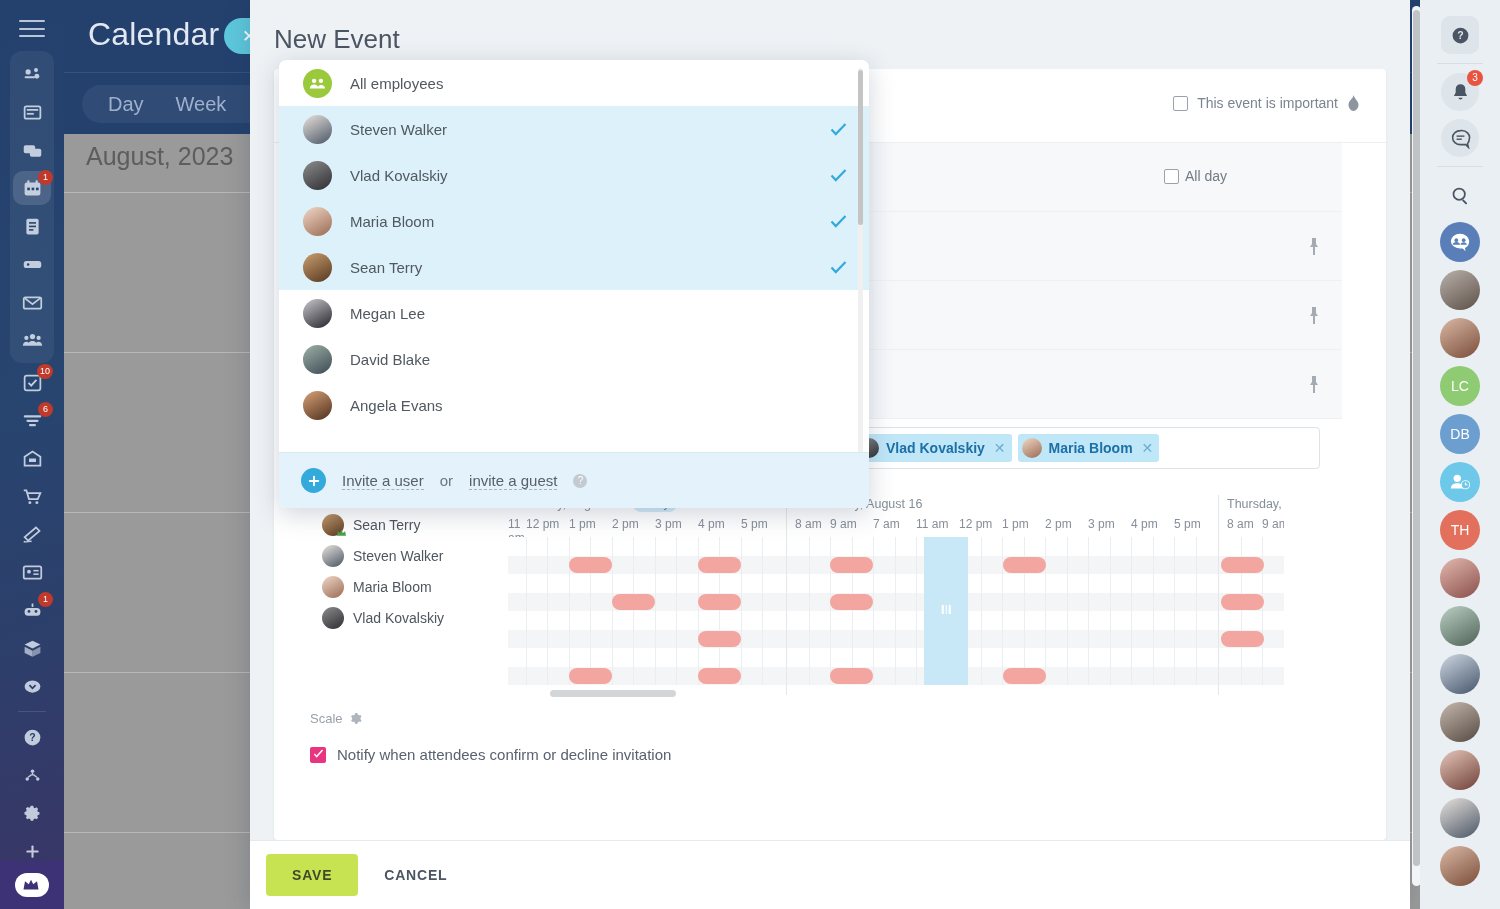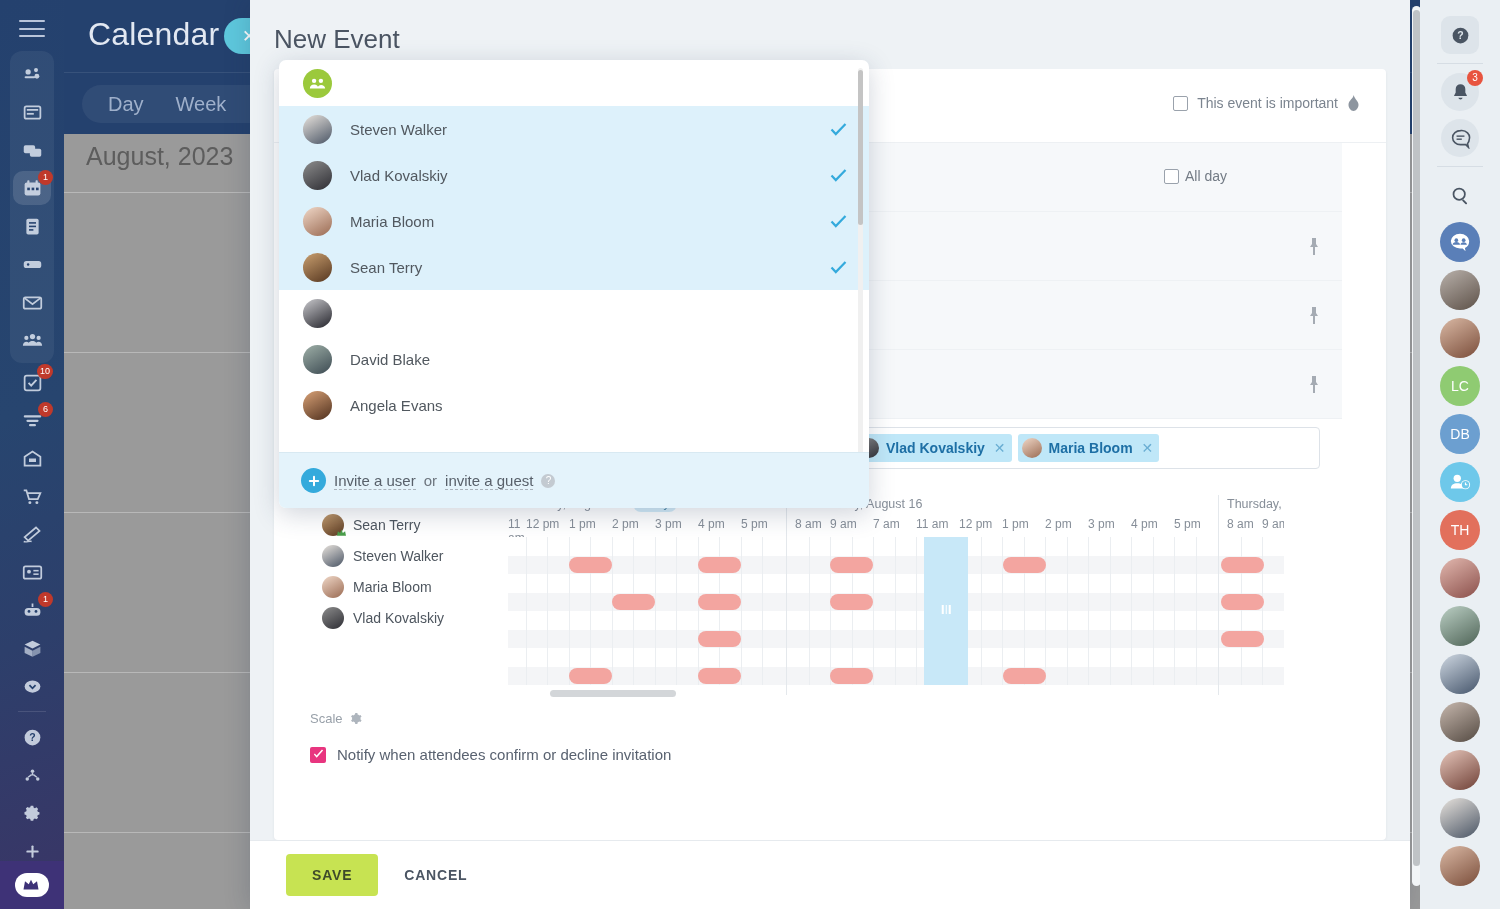--- a/index.html
+++ b/index.html
@@ -165,21 +165,20 @@
   .cb-on svg { width:11px; height:11px; fill:#fff;}
 
   .modal-foot {
     height:69px; background:#fff; border-top:1px solid #e6eaee;
     display:flex; align-items:center; padding-left:16px; gap:16px;
   }
   .btn-save {
     background:#c7e352; color:#3f4b2a; font-size:14px; font-weight:700; letter-spacing:.8px;
     border:none; border-radius:4px; height:42px; padding:0 26px; cursor:pointer;
     font-family:"Liberation Sans",sans-serif;
-    margin-left:20px;
   }
   .btn-cancel {
     background:none; border:none; color:#4b5563; font-size:14px; font-weight:700; letter-spacing:.8px;
     cursor:pointer; padding:0 10px; font-family:"Liberation Sans",sans-serif;
   }
 
   
   .dropdown {
     position:absolute; left:279px; top:60px; width:590px; height:448px; z-index:30;
     background:#fff; border-radius:7px; box-shadow:0 6px 26px rgba(40,60,90,.22);
@@ -189,21 +188,21 @@
   .dd-item { display:flex; align-items:center; height:46px; padding:0 22px 0 24px; cursor:pointer; }
   .dd-item.sel { background:#ddf1fb; }
   .dd-item .av { width:29px; height:29px; border-radius:50%; flex:0 0 auto; margin-right:18px;}
   .dd-item .nm { font-size:15px; color:#51585f; flex:1; }
   .dd-check { width:17px; height:13px; fill:#34aadc; }
   .dd-allemp .av { background:#9bc93c; display:flex; align-items:center; justify-content:center;}
   .dd-allemp .av svg { width:17px; height:13px; fill:#fff;}
   .dd-bar { position:absolute; right:6px; top:8px; width:5px; height:390px; background:#f0f0f0; border-radius:3px;}
   .dd-thumb { position:absolute; right:6px; top:10px; width:5px; height:155px; background:#c4c4c4; border-radius:3px;}
   .dd-foot {
-    height:56px; background:#e4f3fb; display:flex; align-items:center; padding-left:22px; gap:8px;
+    height:56px; background:#e4f3fb; display:flex; align-items:center; padding-left:22px; gap:16px;
     border-top:1px solid #d8e9f2;
   }
   .plus { width:25px; height:25px; border-radius:50%; background:#34aadc; display:flex; align-items:center; justify-content:center; cursor:pointer; flex:0 0 auto;}
   .plus svg { width:12px; height:12px; fill:#fff;}
   .dd-foot .lnk { font-size:15px; color:#58606a; border-bottom:1px dashed #a9b2bb; cursor:pointer;}
   .dd-foot .or { font-size:15px; color:#6d757e;}
   .qmark { width:14px; height:14px; border-radius:50%; background:#c3cad1; color:#fff; font-size:10px; display:flex; align-items:center; justify-content:center; cursor:pointer;}
 
   
   .a1{background:linear-gradient(150deg,#e8e3dd,#4a5565);}
@@ -731,20 +730,21 @@
   <div class="dropdown">
     <div class="dd-scroll">
       <div class="dd-item dd-allemp">
         <span class="av">
           <svg viewBox="0 0 20 15">
               <circle cx="6" cy="4.4" r="2.6"></circle>
               <circle cx="14" cy="4.4" r="2.6"></circle>
               <path d="M1 13.5c0-3 2.2-4.8 5-4.8s5 1.8 5 4.8zM10 13.5c0-2.7 2-4.3 4.3-4.3S19 10.8 19 13.5z"></path>
             </svg>
         </span>
+        <span class="nm">All employees</span>
       </div>
 
       <div class="dd-item sel">
         <span class="av a1"></span>
         <span class="nm">Steven Walker</span>
         <svg class="dd-check" viewBox="0 0 17 13">
             <path d="M1.5 6.5l4.3 4.6L15.5 1" fill="none" stroke="#34aadc" stroke-width="2.2"></path>
           </svg>
       </div>
       <div class="dd-item sel">
@@ -763,20 +763,21 @@
       </div>
       <div class="dd-item sel">
         <span class="av a4"></span>
         <span class="nm">Sean Terry</span>
         <svg class="dd-check" viewBox="0 0 17 13">
             <path d="M1.5 6.5l4.3 4.6L15.5 1" fill="none" stroke="#34aadc" stroke-width="2.2"></path>
           </svg>
       </div>
       <div class="dd-item">
         <span class="av a5"></span>
+        <span class="nm">Megan Lee</span>
       </div>
       <div class="dd-item">
         <span class="av a6"></span>
         <span class="nm">David Blake</span>
       </div>
       <div class="dd-item">
         <span class="av a7"></span>
         <span class="nm">Angela Evans</span>
       </div>
 

